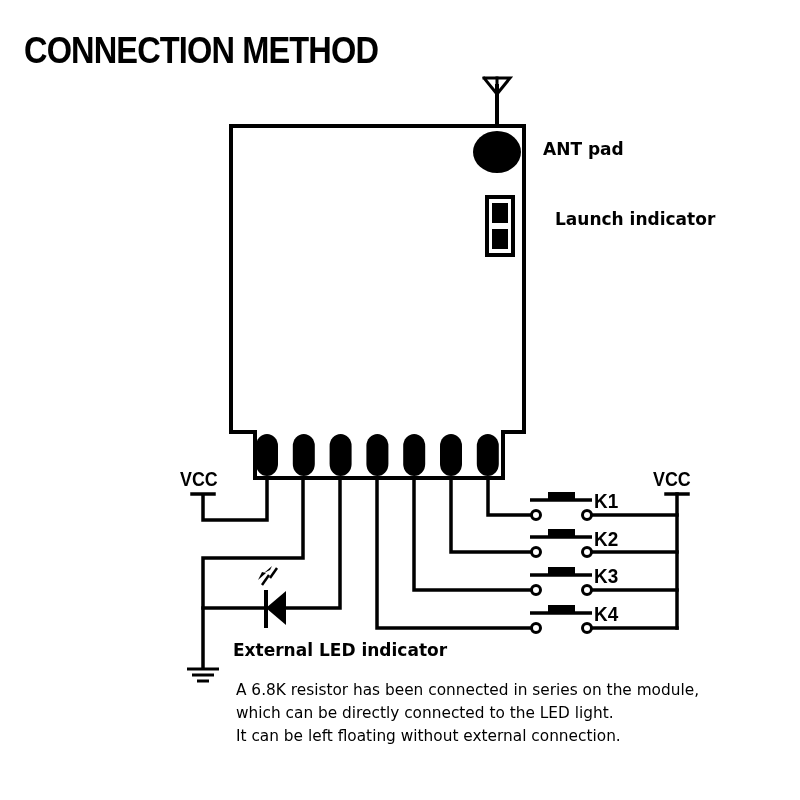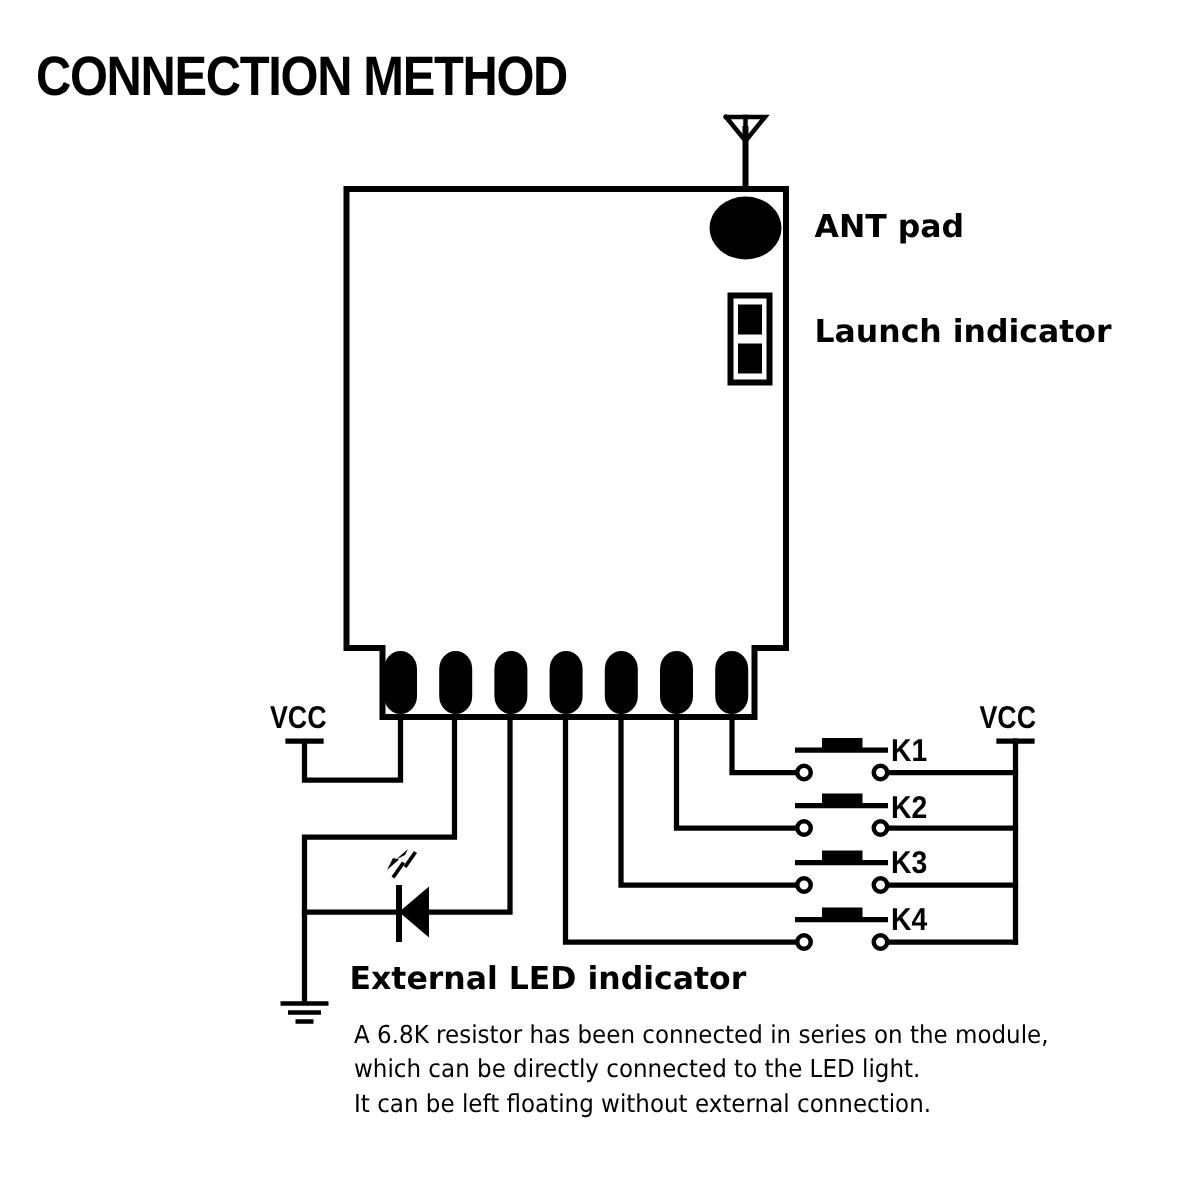--- a/index.html
+++ b/index.html
@@ -5,21 +5,21 @@
   html, body { margin: 0; padding: 0; background: #ffffff; }
   body { width: 800px; height: 800px; position: relative; overflow: hidden; }
   .title {
     position: absolute; left: 24px; top: 30px;
     font-family: "Liberation Sans", sans-serif; font-weight: bold;
     font-size: 37px; letter-spacing: -1px; color: #000;
     transform: scaleX(0.88); transform-origin: left top;
   }
   .label-big {
     position: absolute; font-family: "DejaVu Sans", sans-serif; font-weight: bold;
-    font-size: 21px; color: #000; white-space: nowrap;
+    font-size: 17px; color: #000; white-space: nowrap;
   }
   .label-desc {
     position: absolute; left: 236px; top: 678px;
     font-family: "DejaVu Sans", sans-serif; font-size: 16.5px; line-height: 23px; color: #000;
     white-space: nowrap; transform: scaleX(0.93); transform-origin: left top;
   }
   .vcc-label {
     position: absolute; font-family: "Liberation Sans", sans-serif; font-weight: bold;
     font-size: 21px; color: #000; transform: scaleX(0.85); transform-origin: left top;
   }
@@ -128,21 +128,21 @@
   </g>
 
   <g stroke="#000" stroke-width="3">
     <line x1="187" y1="669" x2="219" y2="669"></line>
     <line x1="192" y1="675" x2="214" y2="675"></line>
     <line x1="197" y1="681" x2="209" y2="681"></line>
   </g>
 </svg>
 
 <div class="label-big" style="left:543px; top:139px;">ANT pad</div>
-<div class="label-big" style="left:543px; top:209px;">Launch indicator</div>
+<div class="label-big" style="left:555px; top:209px;">Launch indicator</div>
 <div class="label-big" style="left:233px; top:640px;text-align:right;">External LED indicator</div>
 
 <div class="label-desc">
   <div>A 6.8K resistor has been connected in series on the module,</div>
   <div>which can be directly connected to the LED light.</div>
   <div>It can be left floating without external connection.</div>
 </div>
 
 <div class="vcc-label" style="left:180px; top:467px;">VCC</div>
 <div class="vcc-label" style="left:653px; top:467px;">VCC</div>

